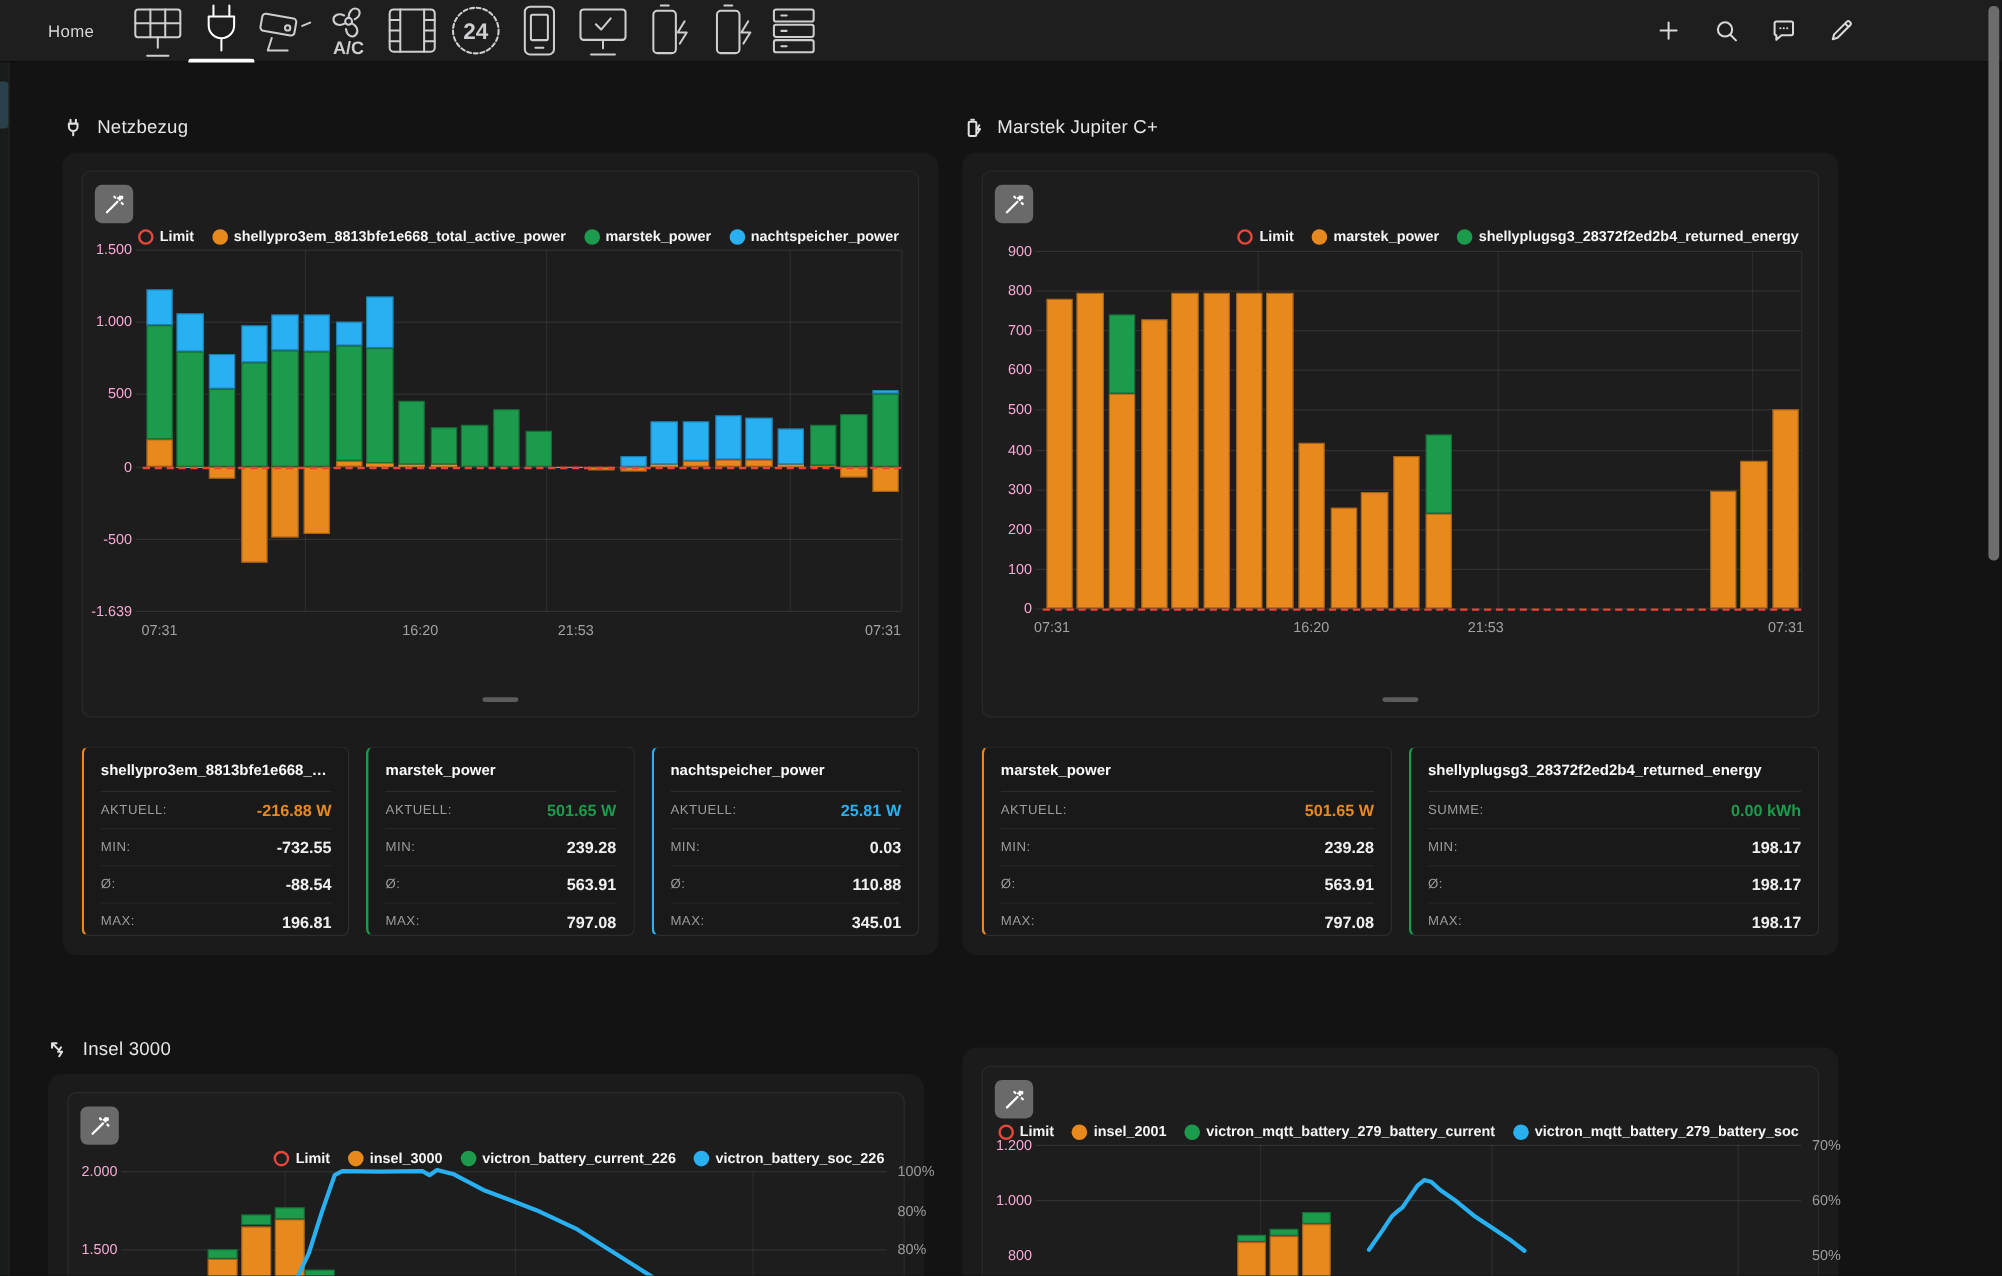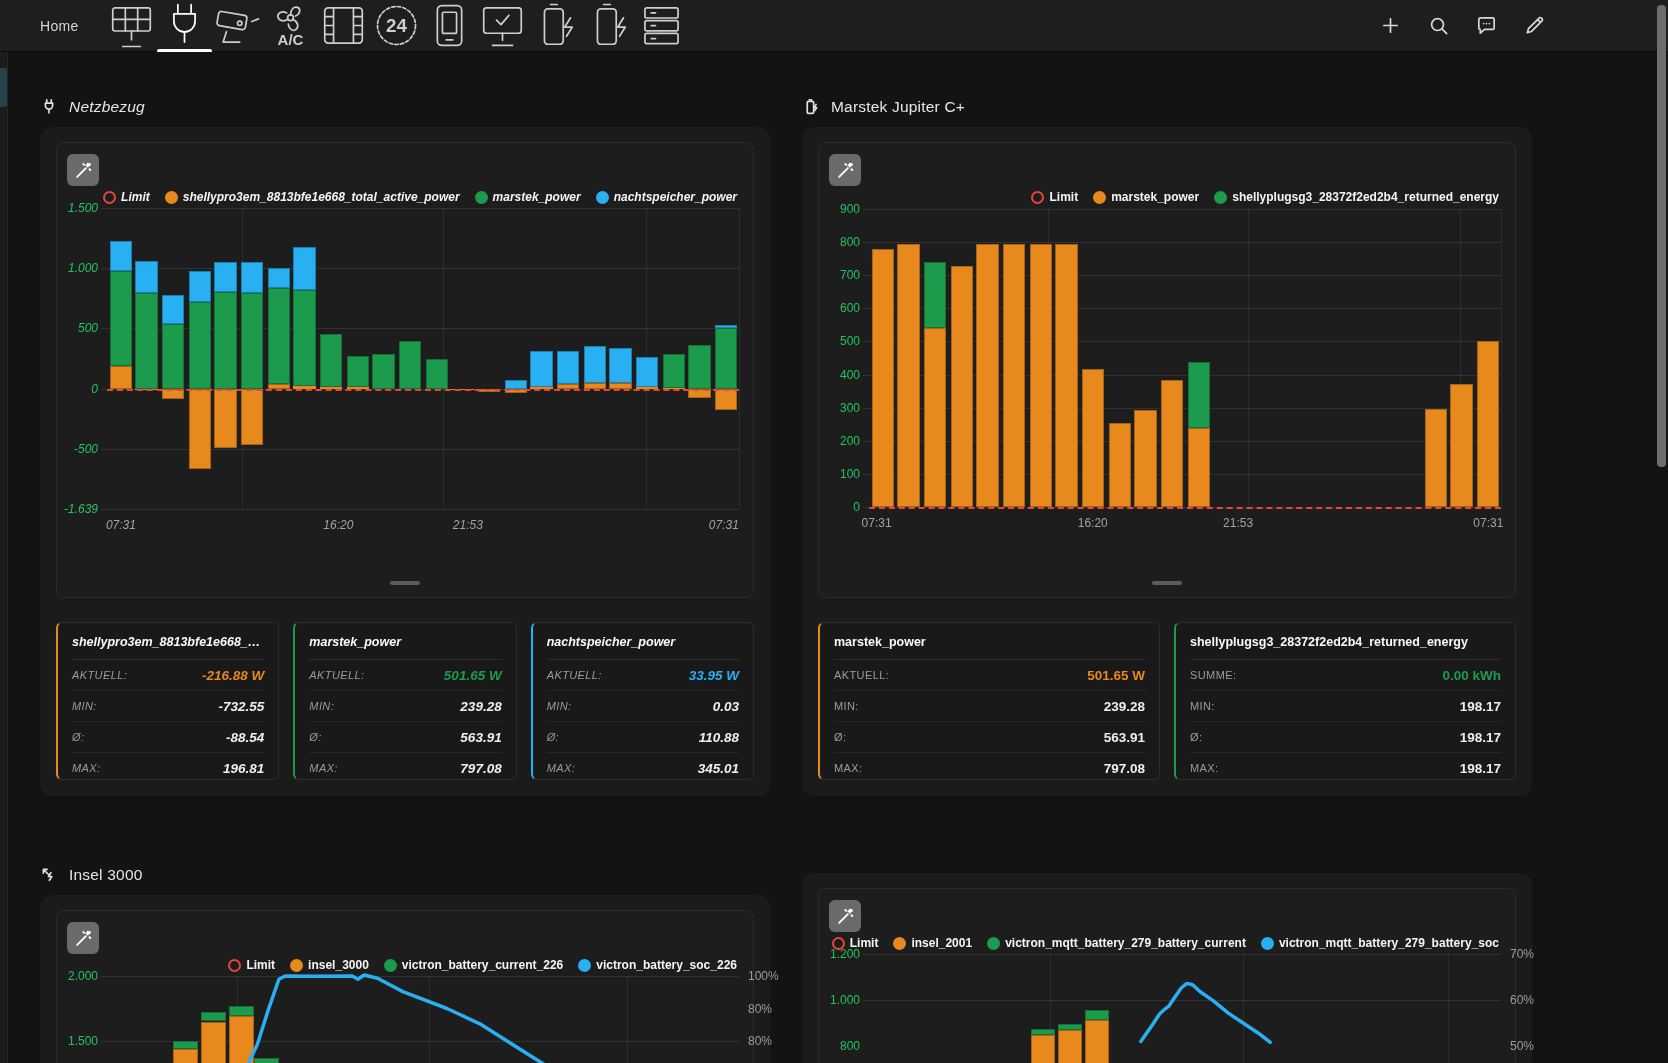--- a/index.html
+++ b/index.html
@@ -27,21 +27,21 @@
              stroke-width:1.7;stroke-linecap:round;stroke-linejoin:round;}
   
   .left-strip{position:absolute;left:0;top:52px;width:7px;bottom:0;background:#1a1b1b;
               border-right:1px solid #242525;}
   .left-pill{position:absolute;left:0;top:16px;width:7px;height:39px;background:#28414a;
              border-radius:0 3px 3px 0;}
   .scroll-thumb{position:absolute;right:2px;top:5px;width:9px;height:462px;background:#6d6d6d;
                 border-radius:4px;z-index:9;}
   
   .card-slot{position:absolute;width:730px;}
-  #slot-0{left:40px;top:96px;font-style:italic;} #slot-1{left:802px;top:96px;}
+  #slot-0{left:52px;top:96px;} #slot-1{left:802px;top:96px;}
   #slot-2{left:40px;top:864px;} #slot-3{left:802px;top:864px;}
   .card-header{display:flex;align-items:center;gap:11px;height:22px;color:#e6e6e6;}
   .card-header .hicon{width:18px;height:18px;color:#e0e0e0;}
   .card-header h2{font-size:15.5px;font-weight:500;margin:0;letter-spacing:.2px;}
   .card{margin-top:9px;background:#1b1b1c;border-radius:12px;height:669px;
         padding:15px 16px;box-sizing:border-box;}
   .panel{position:relative;height:456px;background:#1d1d1e;border:1px solid #2b2b2d;
          border-radius:8px;box-sizing:border-box;}
   .wand{position:absolute;left:10px;top:11px;width:32px;height:32px;background:#6a6a6a;
         border:none;border-radius:6px;color:#fff;display:flex;align-items:center;
@@ -49,21 +49,21 @@
   .wand svg{width:19px;height:19px;stroke:#fff;fill:none;stroke-width:1.9;stroke-linecap:round;}
   .legend{position:absolute;top:46px;left:56px;right:16px;height:16px;display:flex;
           justify-content:flex-end;align-items:center;gap:15px;}
   .legend-item{display:flex;align-items:center;gap:5px;cursor:pointer;}
   .legend-marker{width:13px;height:13px;border-radius:50%;box-sizing:border-box;flex:none;}
   .legend-label{font-size:12px;font-weight:700;color:#f5f5f5;white-space:nowrap;}
   .plot{position:absolute;}
   .grid-h{position:absolute;left:-6px;right:0;height:1px;background:rgba(255,255,255,.09);}
   .grid-v{position:absolute;top:0;bottom:0;width:1px;background:rgba(255,255,255,.07);}
   .ytick{position:absolute;right:calc(100% + 9px);width:46px;text-align:right;font-size:12px;
-         color:#22c55e;margin-top:-7px;line-height:14px;white-space:nowrap;}
+         color:#f9a8d4;margin-top:-7px;line-height:14px;white-space:nowrap;}
   .rtick{position:absolute;left:calc(100% + 9px);font-size:12px;color:#9d9d9d;margin-top:-7px;
          line-height:14px;white-space:nowrap;}
   .bar-seg{position:absolute;box-sizing:border-box;}
   .limit-line{position:absolute;left:0;right:0;height:0;border-top:2px dashed #e8463a;}
   .line-svg{position:absolute;left:0;top:0;overflow:visible;}
   .xtick{position:absolute;font-size:12px;color:#a2a2a2;transform:translateX(-50%);white-space:nowrap;}
   .mini-scroll{position:absolute;left:50%;top:438px;width:30px;height:4px;margin-left:-15px;
                background:#5c5c5c;border-radius:2px;cursor:grab;}
   
   .stats{display:flex;gap:14px;margin-top:24px;}
@@ -358,21 +358,21 @@
             </div>
             <div class="stat-row">
               <span class="stat-label">MAX:</span>
               <span class="stat-value">797.08</span>
             </div>
           </div>
           <div class="stat-box" style="border-left-color: rgb(41, 176, 242);">
             <div class="stat-title">nachtspeicher_power</div>
             <div class="stat-row">
               <span class="stat-label">AKTUELL:</span>
-              <span class="stat-value" style="color: rgb(41, 176, 242);">33.95 W</span>
+              <span class="stat-value" style="color: rgb(41, 176, 242);">25.81 W</span>
             </div>
             <div class="stat-row">
               <span class="stat-label">MIN:</span>
               <span class="stat-value">0.03</span>
             </div>
             <div class="stat-row">
               <span class="stat-label">Ø:</span>
               <span class="stat-value">110.88</span>
             </div>
             <div class="stat-row">

